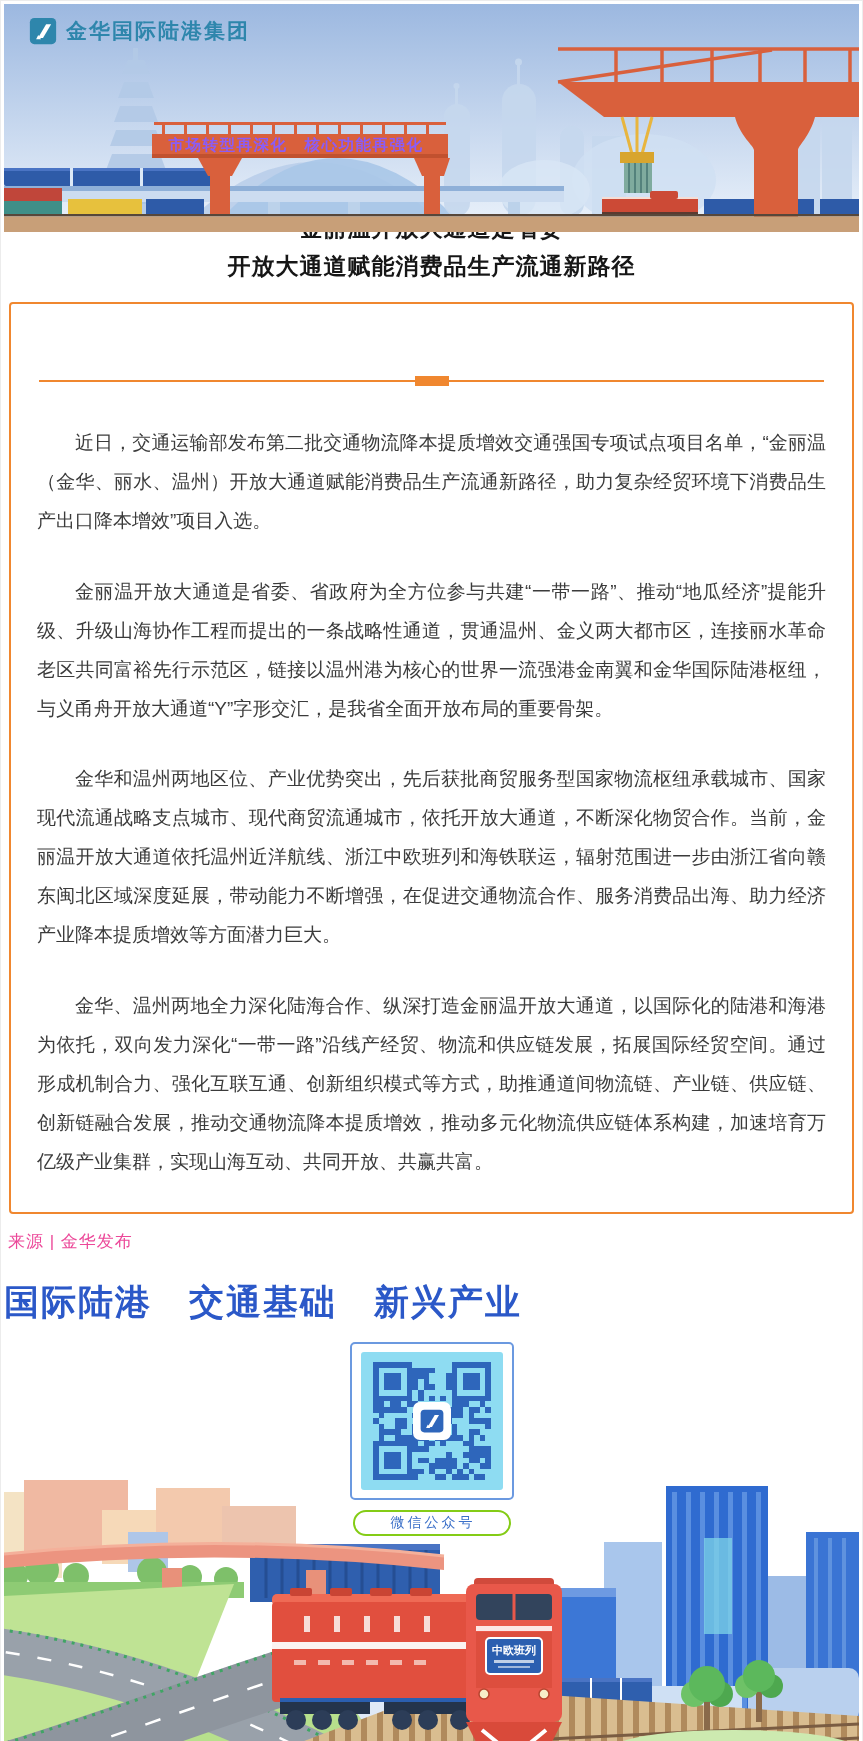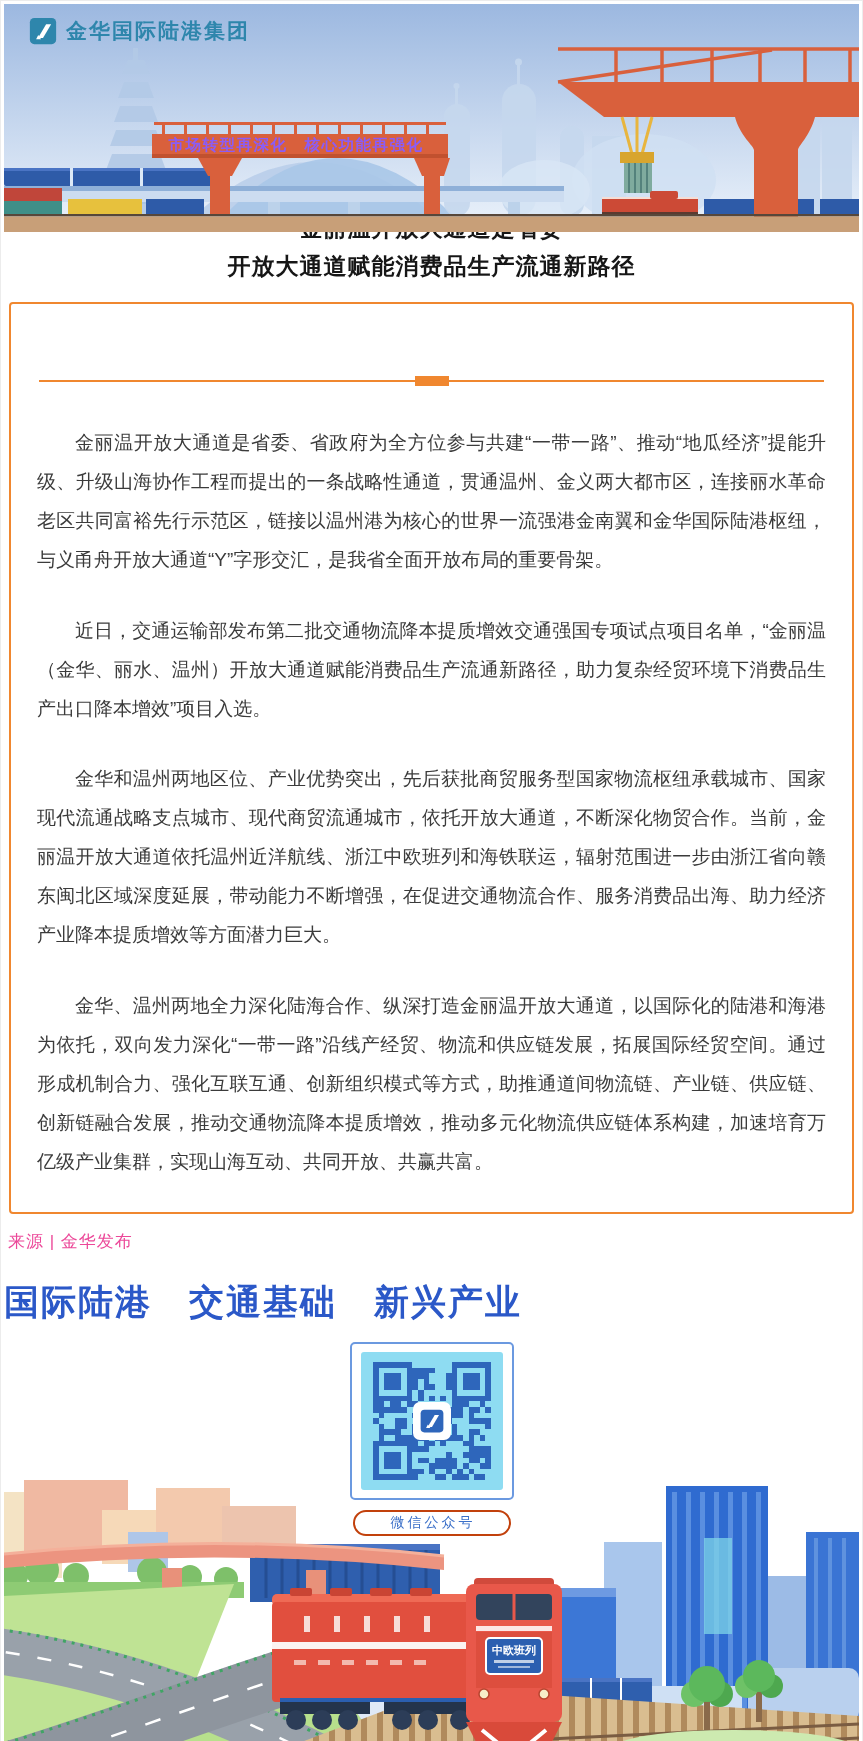--- a/index.html
+++ b/index.html
@@ -38,21 +38,21 @@
                      color:#2b58c8; letter-spacing:2px; }
   .qr-card { width:164px; height:158px; margin:16px auto 0; background:#fff;
              border:2px solid #6b99e0; border-radius:5px;
              display:flex; align-items:center; justify-content:center; }
   .qr-inner { width:142px; height:138px; background:#8edcf2; border-radius:3px;
               display:flex; align-items:center; justify-content:center; position:relative; }
   .qr-logo { position:absolute; left:50%; top:50%; width:38px; height:38px;
              margin:-19px 0 0 -19px; background:#fff; border-radius:7px;
              display:flex; align-items:center; justify-content:center; }
   .qr-logo svg { width:26px; height:26px; color:#2e66bb; }
-  .qr-pill { width:158px; height:26px; margin:10px auto 0; border:2px solid #c2410c;
+  .qr-pill { width:158px; height:26px; margin:10px auto 0; border:2px solid #84cc16;
              border-radius:14px; display:flex; align-items:center; justify-content:center;
              color:#3a6fc8; font-size:14px; letter-spacing:3px; padding-left:3px; background:#fff; }
   .city { display:block; margin-top:-56px; position:relative; z-index:0; }
 </style>
 </head>
 <body>
 
 <div class="frame">
 
   <div class="banner">
@@ -195,22 +195,22 @@
 
   <div class="title">
     <div>金丽温开放大通道是省委</div>
     <div>开放大通道赋能消费品生产流通新路径</div>
   </div>
 
   <div class="card">
     <div class="divider">
       <span class="divider-chip"></span>
     </div>
+    <p>近日，交通运输部发布第二批交通物流降本提质增效交通强国专项试点项目名单，“金丽温（金华、丽水、温州）开放大通道赋能消费品生产流通新路径，助力复杂经贸环境下消费品生产出口降本增效”项目入选。</p>
     <p>金丽温开放大通道是省委、省政府为全方位参与共建“一带一路”、推动“地瓜经济”提能升级、升级山海协作工程而提出的一条战略性通道，贯通温州、金义两大都市区，连接丽水革命老区共同富裕先行示范区，链接以温州港为核心的世界一流强港金南翼和金华国际陆港枢纽，与义甬舟开放大通道“Y”字形交汇，是我省全面开放布局的重要骨架。</p>
-    <p>近日，交通运输部发布第二批交通物流降本提质增效交通强国专项试点项目名单，“金丽温（金华、丽水、温州）开放大通道赋能消费品生产流通新路径，助力复杂经贸环境下消费品生产出口降本增效”项目入选。</p>
     <p>金华和温州两地区位、产业优势突出，先后获批商贸服务型国家物流枢纽承载城市、国家现代流通战略支点城市、现代商贸流通城市，依托开放大通道，不断深化物贸合作。当前，金丽温开放大通道依托温州近洋航线、浙江中欧班列和海铁联运，辐射范围进一步由浙江省向赣东闽北区域深度延展，带动能力不断增强，在促进交通物流合作、服务消费品出海、助力经济产业降本提质增效等方面潜力巨大。</p>
     <p>金华、温州两地全力深化陆海合作、纵深打造金丽温开放大通道，以国际化的陆港和海港为依托，双向发力深化“一带一路”沿线产经贸、物流和供应链发展，拓展国际经贸空间。通过形成机制合力、强化互联互通、创新组织模式等方式，助推通道间物流链、产业链、供应链、创新链融合发展，推动交通物流降本提质增效，推动多元化物流供应链体系构建，加速培育万亿级产业集群，实现山海互动、共同开放、共赢共富。</p>
   </div>
 
   <div class="source">来源 | 金华发布</div>
 
   <div class="footer">
     <div class="footer-headline">国际陆港　交通基础　新兴产业</div>
 
     <div class="qr-card">

